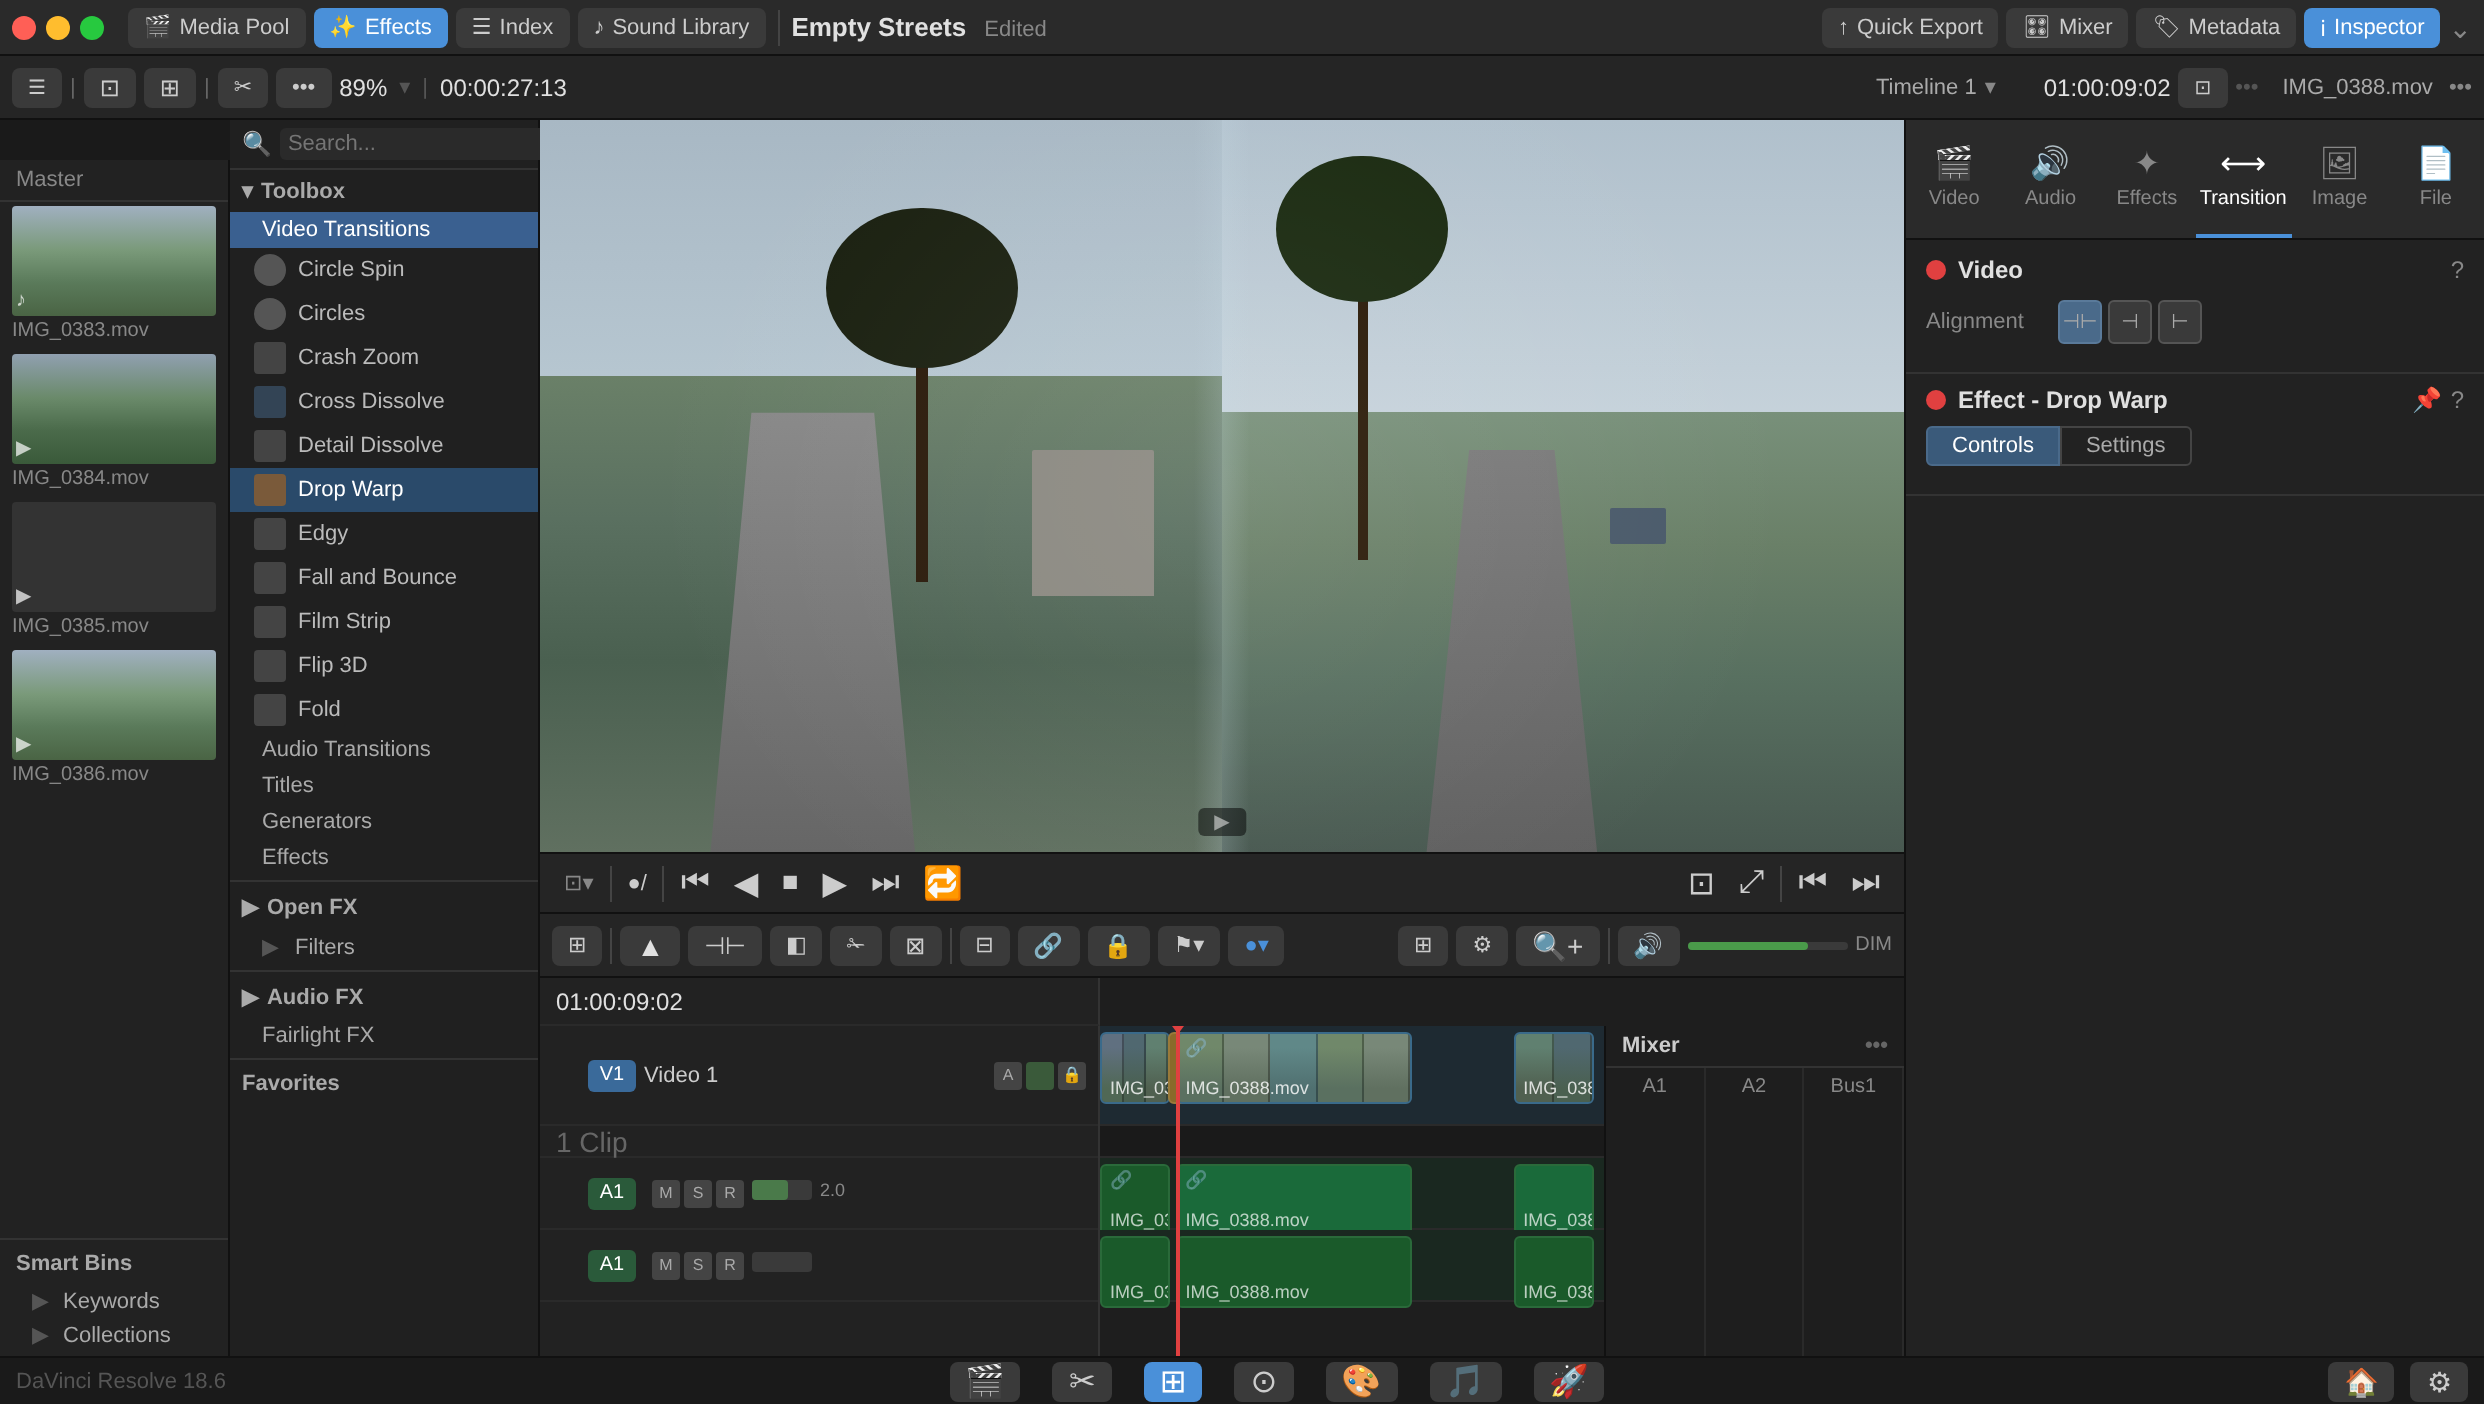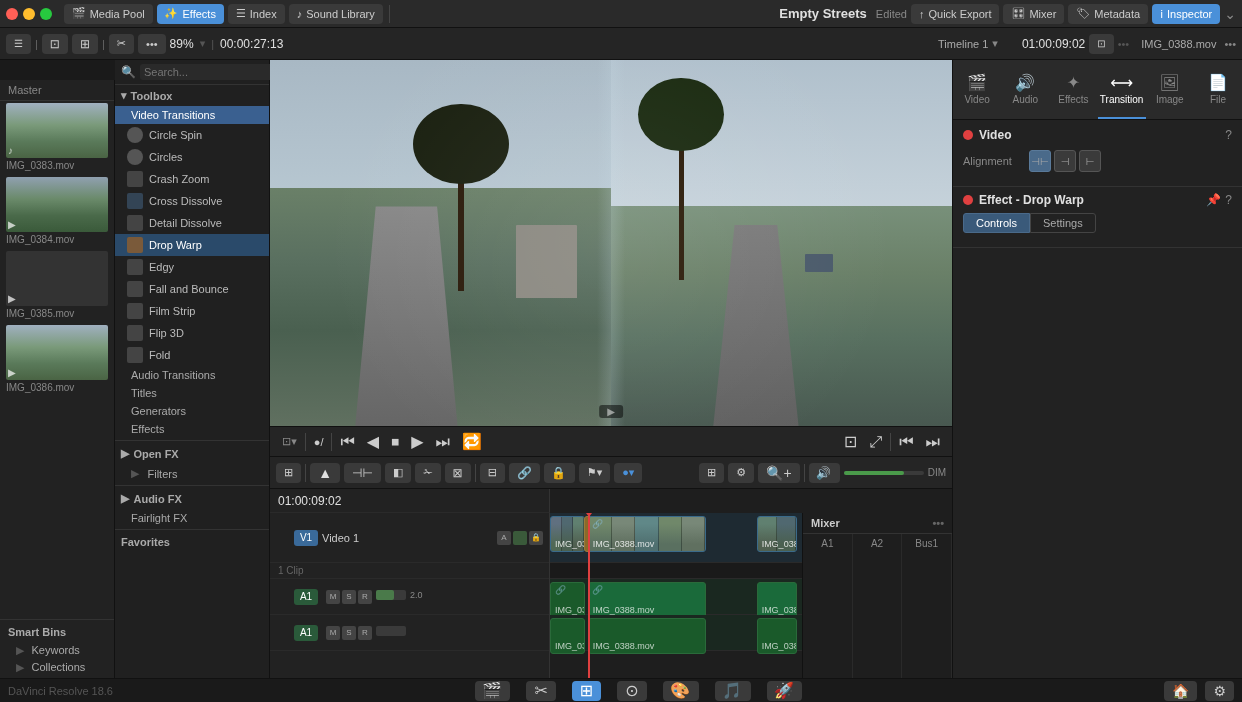--- a/index.html
+++ b/index.html
@@ -33,21 +33,21 @@
     .tl-green { background: #27c93f; }
     .top-btn {
       display: flex; align-items: center; gap: 4px;
       background: #3a3a3a; border: none; color: #ccc;
       padding: 2px 8px; border-radius: 4px; cursor: pointer;
       font-size: 11px; height: 20px;
     }
     .top-btn.active { background: #4a90d9; color: #fff; }
     .top-separator { width: 1px; height: 18px; background: #444; margin: 0 2px; }
     .top-center {
-      flex: 1; text-align: right;
+      flex: 1; text-align: left;
     }
     .project-title { font-size: 13px; font-weight: 600; color: #e0e0e0; }
     .top-right { display: flex; align-items: center; gap: 4px; }
 
     
     .secondary-bar {
       display: flex;
       align-items: center;
       background: #252525;
       height: 32px;
@@ -761,21 +761,21 @@
             </div>
             <span class="track-name">Video 1</span>
             <div class="track-controls">
               <div class="track-ctrl-btn">A</div>
               <div class="track-ctrl-btn" style="background:#3a5a3a;"></div>
               <div class="track-ctrl-btn">🔒</div>
             </div>
           </div>
 
           <div style="height:16px;padding:0 8px;display:flex;align-items:center;border-bottom:1px solid #2a2a2a;">
-            <span style="font-size:10px;color:#666;">1 Clip</span>
+            <span style="font-size:14px;color:#666;">1 Clip</span>
           </div>
 
           <div class="track-label-row" style="height:36px;">
             <div style="width:14px;"></div>
             <div class="track-badge track-badge-a" style="background:#2a5a3a;">
               <span style="font-size:10px;">A1</span>
             </div>
             <div class="track-controls" style="margin-left:4px;">
               <div class="track-ctrl-btn">M</div>
               <div class="track-ctrl-btn">S</div>

